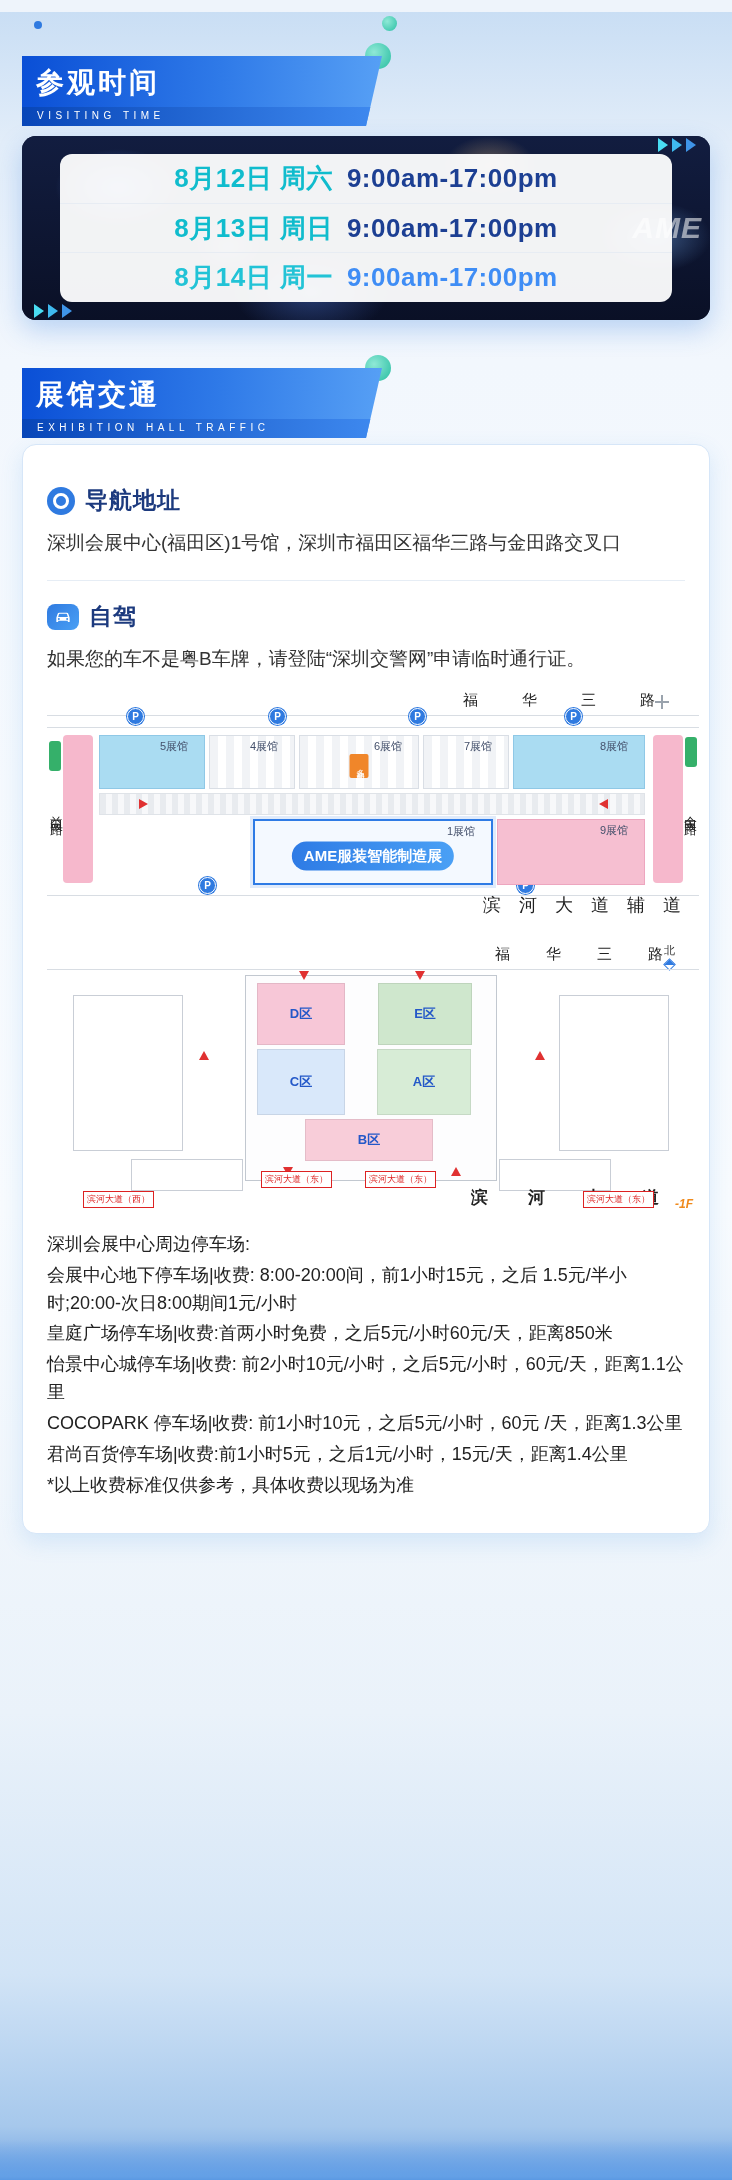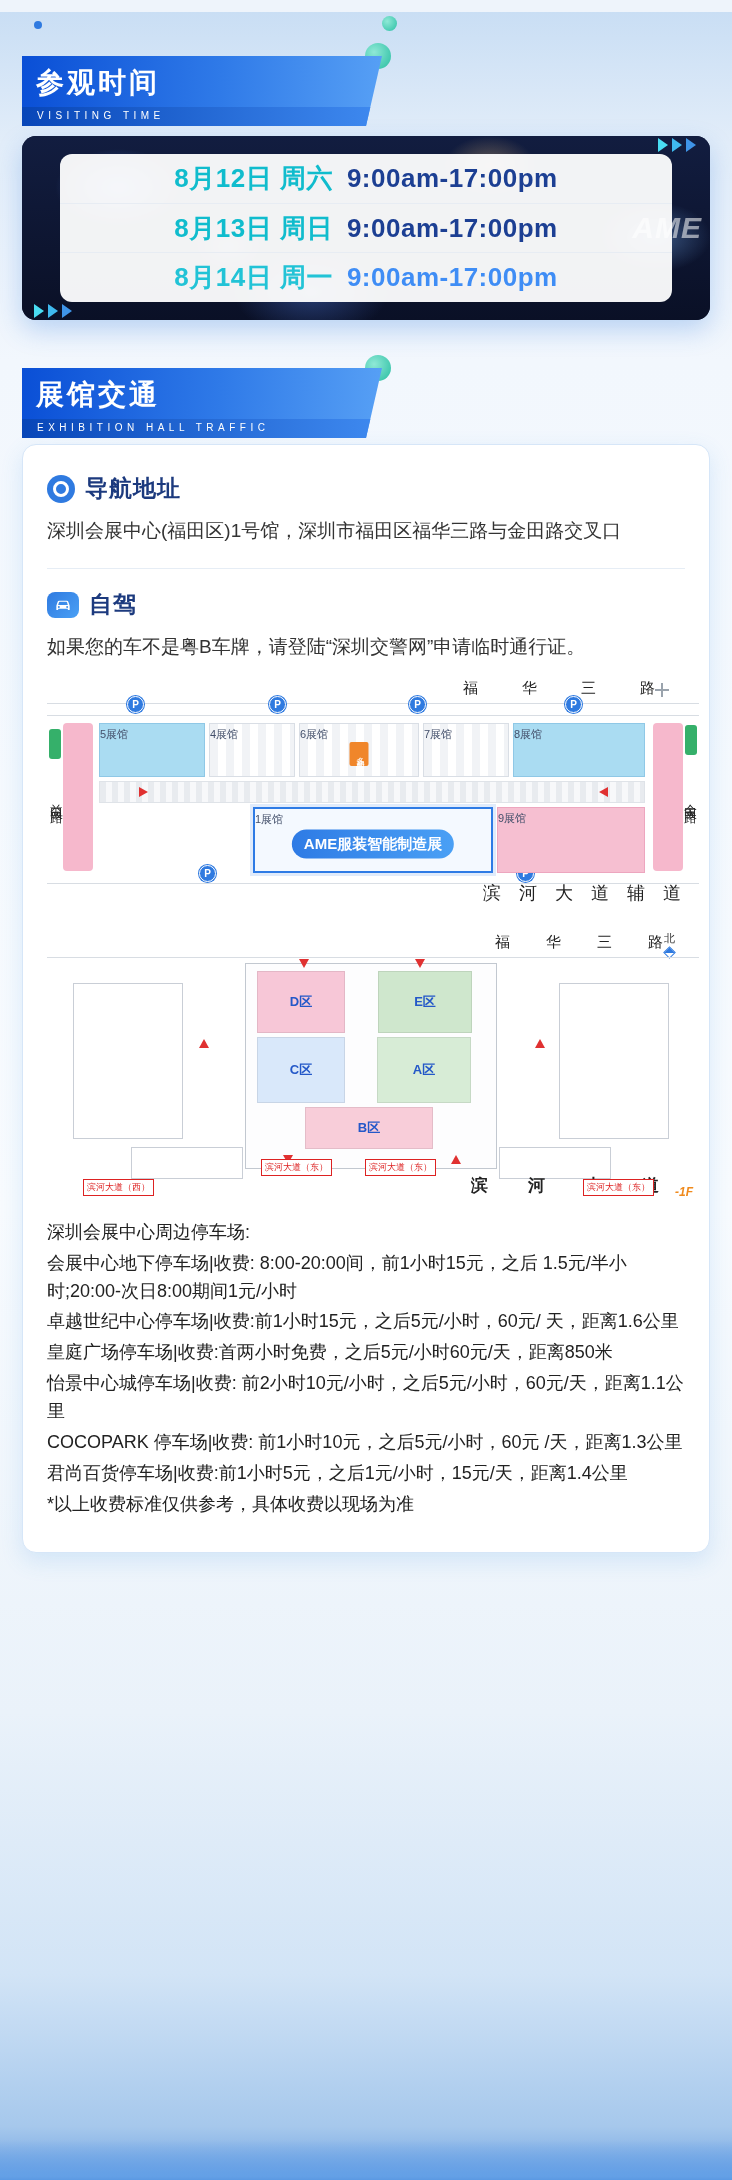--- a/index.html
+++ b/index.html
@@ -53,21 +53,21 @@
   .arrows{position:absolute;display:flex;gap:4px;z-index:2;}
   .arrows-top{top:2px;right:14px;}
   .arrows-bottom{bottom:2px;left:12px;}
   .tri{width:0;height:0;border-top:7px solid transparent;border-bottom:7px solid transparent;}
   .tri.t1{border-left:10px solid #49dcf2;}
   .tri.t2{border-left:10px solid #3fb9ee;}
   .tri.t3{border-left:10px solid #3f94e8;}
 
   
   .info-card{margin:6px auto 0;width:688px;background:#fff;border-radius:14px;border:1px solid #d6e6f8;
-    box-shadow:0 8px 22px rgba(64,150,230,.16);padding:24px 24px 30px;}
+    box-shadow:0 8px 22px rgba(64,150,230,.16);padding:36px 24px 30px;}
   .h-row{display:flex;align-items:center;gap:10px;margin:4px 0 12px;}
   .h-text{font-size:23px;font-weight:800;color:#1c3a7e;letter-spacing:1px;}
   .nav-icon{position:relative;width:28px;height:28px;border-radius:50%;background:#2f7ae0;flex:0 0 auto;}
   .nav-icon::after{content:"";position:absolute;inset:6px;border:3px solid #fff;border-radius:50%;}
   .car-icon{width:32px;height:26px;border-radius:8px;background:linear-gradient(135deg,#2f7ae0,#4aa0f5);
     display:flex;align-items:center;justify-content:center;flex:0 0 auto;}
   .car-icon svg{width:20px;height:20px;display:block;}
   .body-text{margin:0;font-size:19px;line-height:1.6;color:#333;}
   .divider{height:1px;background:#e6edf5;margin:22px 0 20px;}
 
@@ -86,21 +86,21 @@
   .pmark{position:absolute;width:17px;height:17px;border-radius:50%;background:#2f7ae0;color:#fff;
     font-size:10px;font-weight:700;display:flex;align-items:center;justify-content:center;border:1px solid #fff;
     box-shadow:0 0 0 1px #2f7ae0;}
   .green-tab{position:absolute;width:12px;height:30px;border-radius:3px;background:#35b06a;}
   .pink-strip{position:absolute;width:30px;border-radius:4px;background:#f6b8cc;}
   .hall{position:absolute;border:1px solid #d9dee5;background:#fff;}
   .hall.booth{background:repeating-linear-gradient(90deg,#f1f3f6 0 8px,#ffffff 8px 16px);}
   .hall.cyan{background:#aadcf2;border-color:#8fc8e6;}
   .hall.pinkhall{background:#f6bfd1;border-color:#eda6bf;}
   .hall.highlight{background:#f4f9ff;border:2px solid #2e7be5;box-shadow:0 0 0 3px rgba(46,123,229,.15);}
-  .hall-label{position:absolute;top:3px;left:0;right:16px;text-align:left;font-size:11px;color:#44506b;}
+  .hall-label{position:absolute;top:3px;left:0;right:16px;text-align:right;font-size:11px;color:#44506b;}
   .multi{position:absolute;left:50%;top:18px;transform:translateX(-50%);background:#f0862a;color:#fff;
     font-size:8px;padding:8px 4px;border-radius:2px;writing-mode:vertical-rl;letter-spacing:2px;}
   .badge{position:absolute;left:50%;top:56%;transform:translate(-50%,-50%);white-space:nowrap;
     background:linear-gradient(90deg,#2e7be5,#4aa0f5);color:#fff;font-size:15px;font-weight:700;
     padding:5px 12px;border-radius:15px;}
   .corridor{position:absolute;background:repeating-linear-gradient(90deg,#e8ebef 0 6px,#f7f8fa 6px 12px);
     border:1px solid #dfe3e8;}
   .rarrow,.varrow{position:absolute;width:0;height:0;}
   .rarrow.right{border-top:5px solid transparent;border-bottom:5px solid transparent;border-left:9px solid #e03131;}
   .rarrow.left{border-top:5px solid transparent;border-bottom:5px solid transparent;border-right:9px solid #e03131;}
@@ -299,21 +299,20 @@
         <span class="sign" style="left:318px;top:228px">滨河大道（东）</span>
         <span class="sign" style="left:536px;top:248px">滨河大道（东）</span>
 
         <div class="road-label bottom">滨河大道</div>
         <div class="floor-label">-1F</div>
       </div>
 
       <div class="parking">
         <p>深圳会展中心周边停车场:</p>
         <p>会展中心地下停车场|收费: 8:00-20:00间，前1小时15元，之后 1.5元/半小时;20:00-次日8:00期间1元/小时</p>
-        <p>卓越世纪中心停车场|收费:前1小时15元，之后5元/小时，60元/ 天，距离1.6公里</p>
         <p>皇庭广场停车场|收费:首两小时免费，之后5元/小时60元/天，距离850米</p>
         <p>怡景中心城停车场|收费: 前2小时10元/小时，之后5元/小时，60元/天，距离1.1公里</p>
         <p>COCOPARK 停车场|收费: 前1小时10元，之后5元/小时，60元 /天，距离1.3公里</p>
         <p>君尚百货停车场|收费:前1小时5元，之后1元/小时，15元/天，距离1.4公里</p>
         <p>*以上收费标准仅供参考，具体收费以现场为准</p>
       </div>
 
     </div>
   </section>
 

